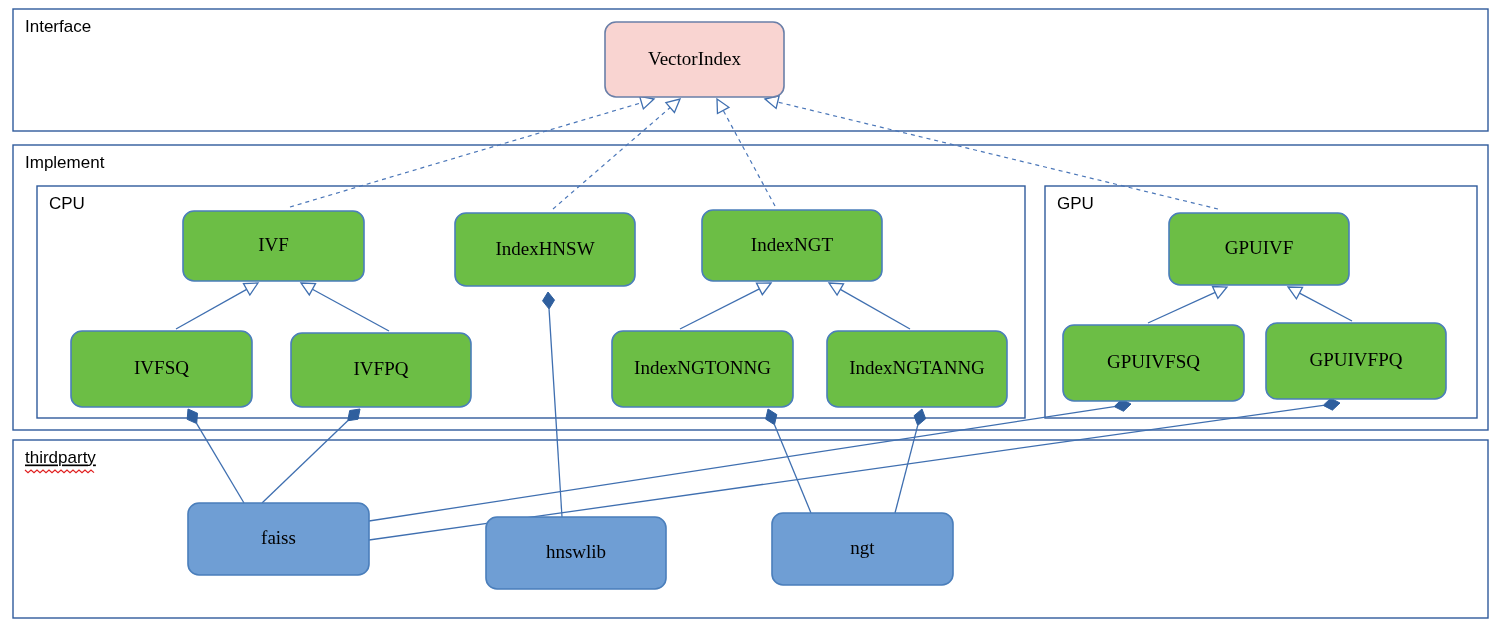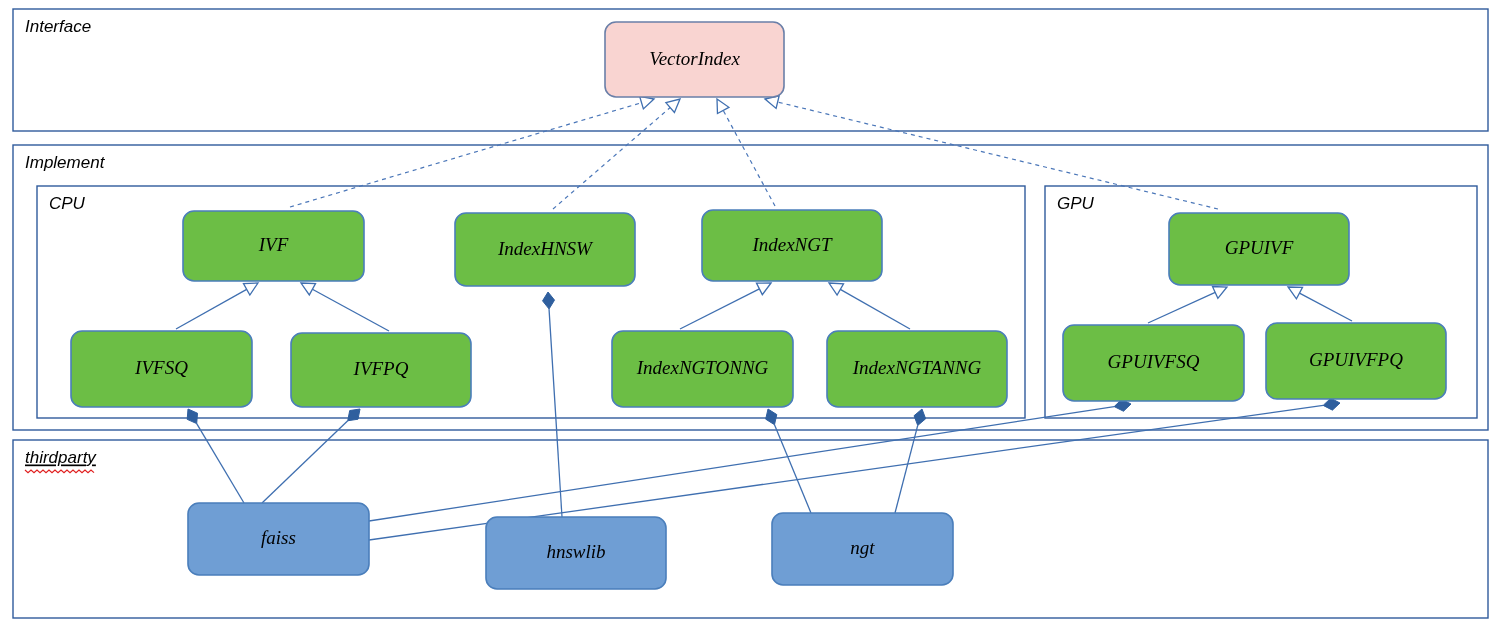--- a/index.html
+++ b/index.html
@@ -10,21 +10,20 @@
   }
   body {
     font-family: "Liberation Sans", sans-serif;
   }
   #diagram-root {
     position: relative;
     width: 1503px;
     height: 628px;
     background: #ffffff;
     overflow: hidden;
-    font-style: italic;
   }
   svg.diagram-canvas {
     position: absolute;
     top: 0;
     left: 0;
     width: 1503px;
     height: 628px;
     display: block;
   }
   

